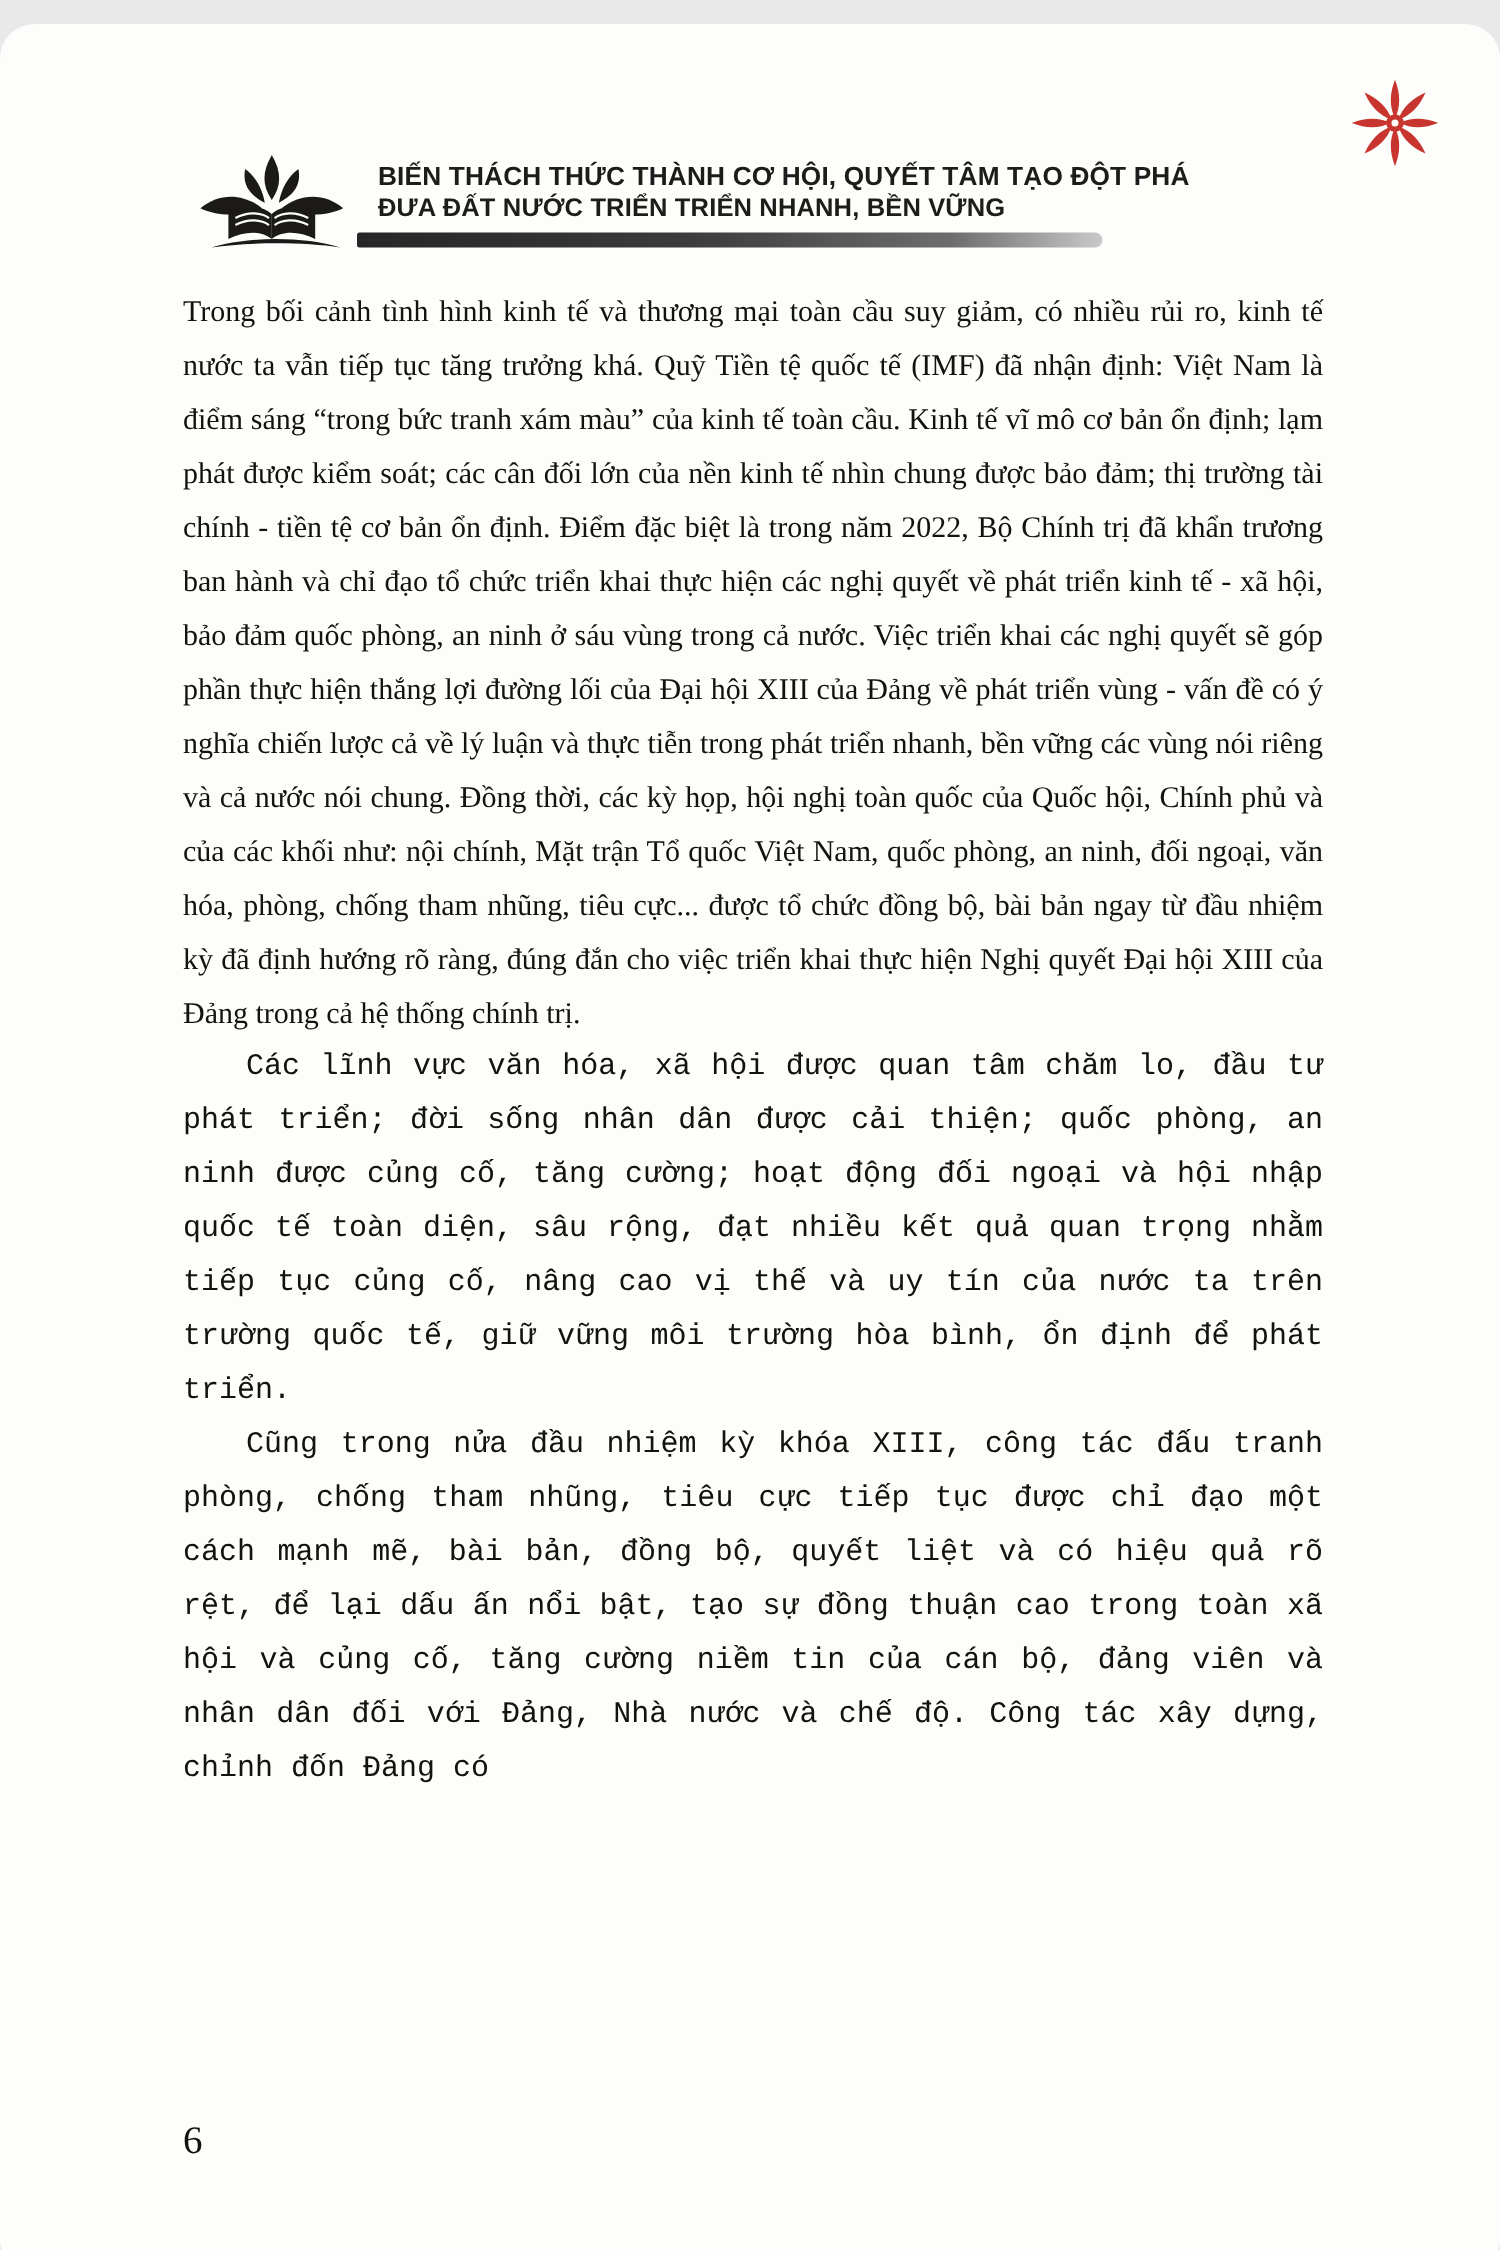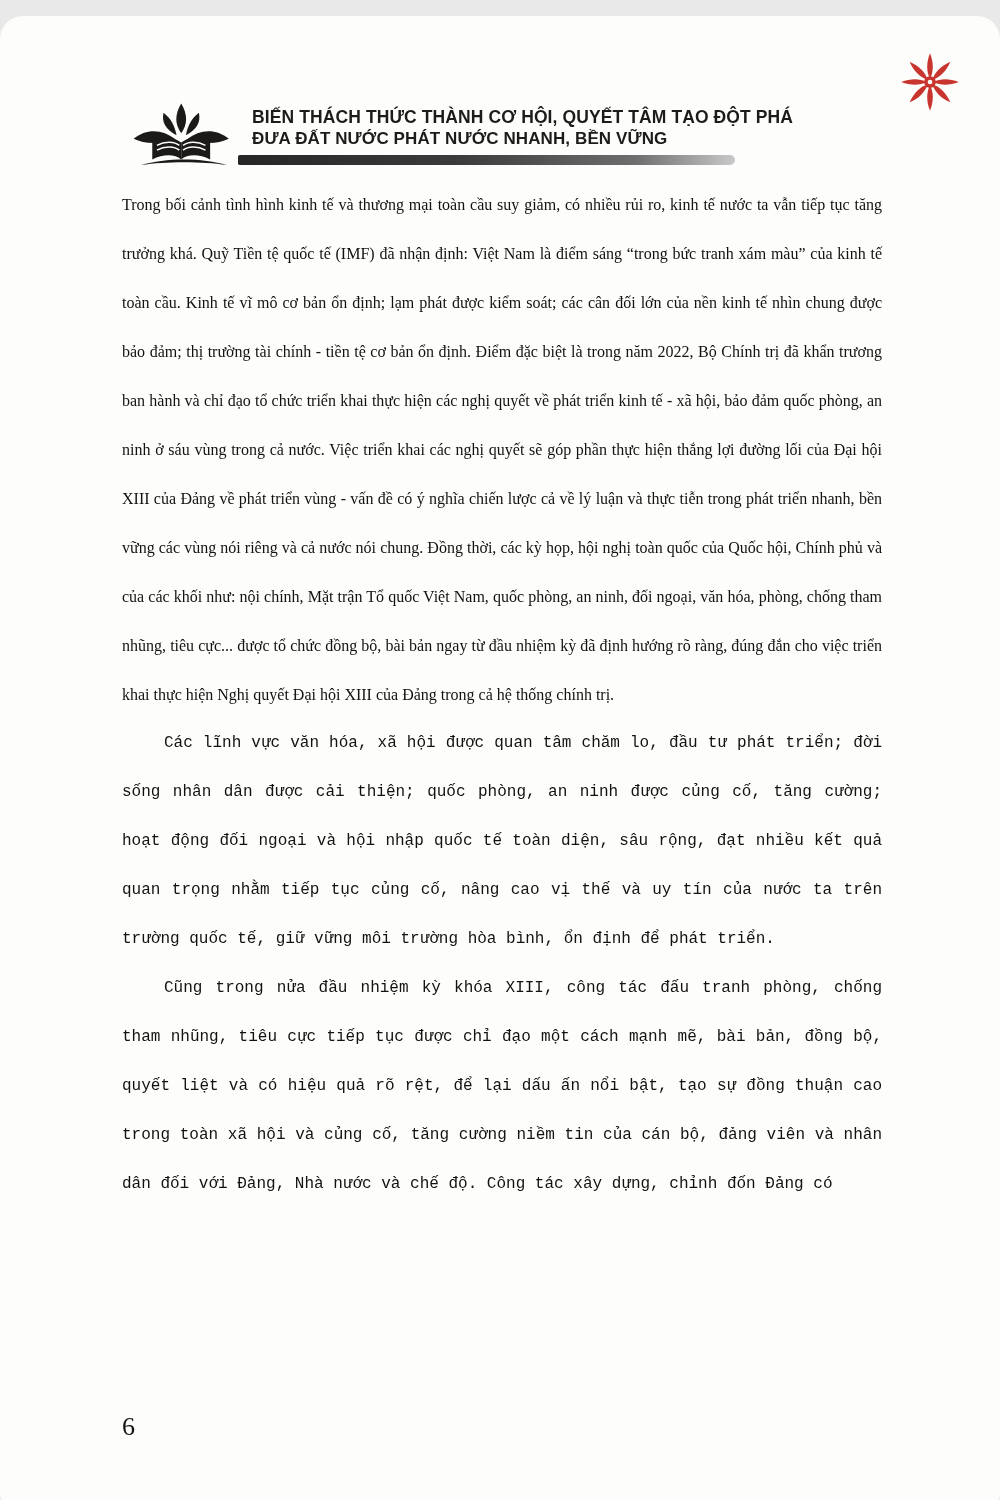--- a/index.html
+++ b/index.html
@@ -48,24 +48,24 @@
   }
   .emblem{
     position:absolute;
     left:898px; top:34px;
     width:64px; height:64px;
   }
 
   
   .body-text{
     position:absolute;
-    left:122px; top:164px;
+    left:122px; top:174px;
     width:760px;
-    font-size:16px;
-    line-height:49px;
+    font-size:20px;
+    line-height:36px;
     text-align:justify;
     color:#14120f;
   }
   .body-text p{ margin:0; }
   .body-text p.indent{ text-indent:42px;font-family:Liberation Mono, monospace; }
 
   
   .page-number{
     position:absolute;
     left:122px; top:1396px;
@@ -99,21 +99,21 @@
         <path d="M31,54 C40,49 50,50 55,54"></path>
         <path d="M83,49 C74,44 64,45 59,49"></path>
         <path d="M83,54 C74,49 64,50 59,54"></path>
       </g>
 
       <path d="M14,70 C40,62 80,62 106,70 C80,66 40,66 14,70 Z" fill="#1c1a18"></path>
     </svg>
 
     <div class="header-text">
       <div class="header-line1">BIẾN THÁCH THỨC THÀNH CƠ HỘI, QUYẾT TÂM TẠO ĐỘT PHÁ</div>
-      <div class="header-line2">ĐƯA ĐẤT NƯỚC PHÁT NƯỚC NHANH, BỀN VỮNG</div>
+      <div class="header-line2">ĐƯA ĐẤT NƯỚC TRIỂN TRIỂN NHANH, BỀN VỮNG</div>
     </div>
 
     <div class="header-bar"></div>
 
     <svg class="emblem" viewBox="0 0 60 60" aria-hidden="true">
       <g fill="#c8342e">
         <g id="petal">
           <path d="M30,3 C33.5,12 33.5,20 30,27 C26.5,20 26.5,12 30,3 Z"></path>
         </g>
         <use href="#petal" transform="rotate(45 30 30)"></use>

